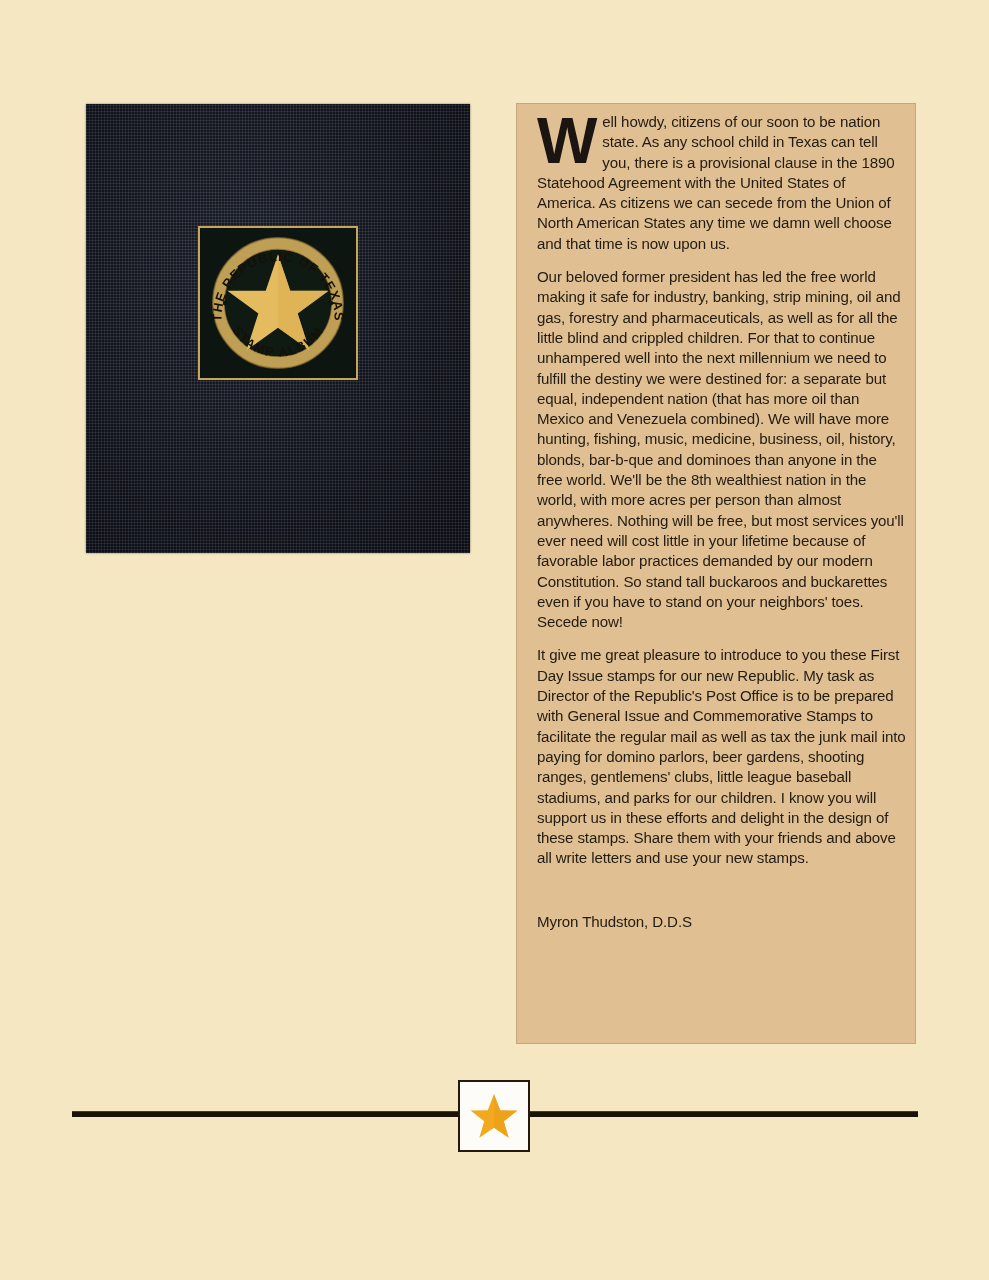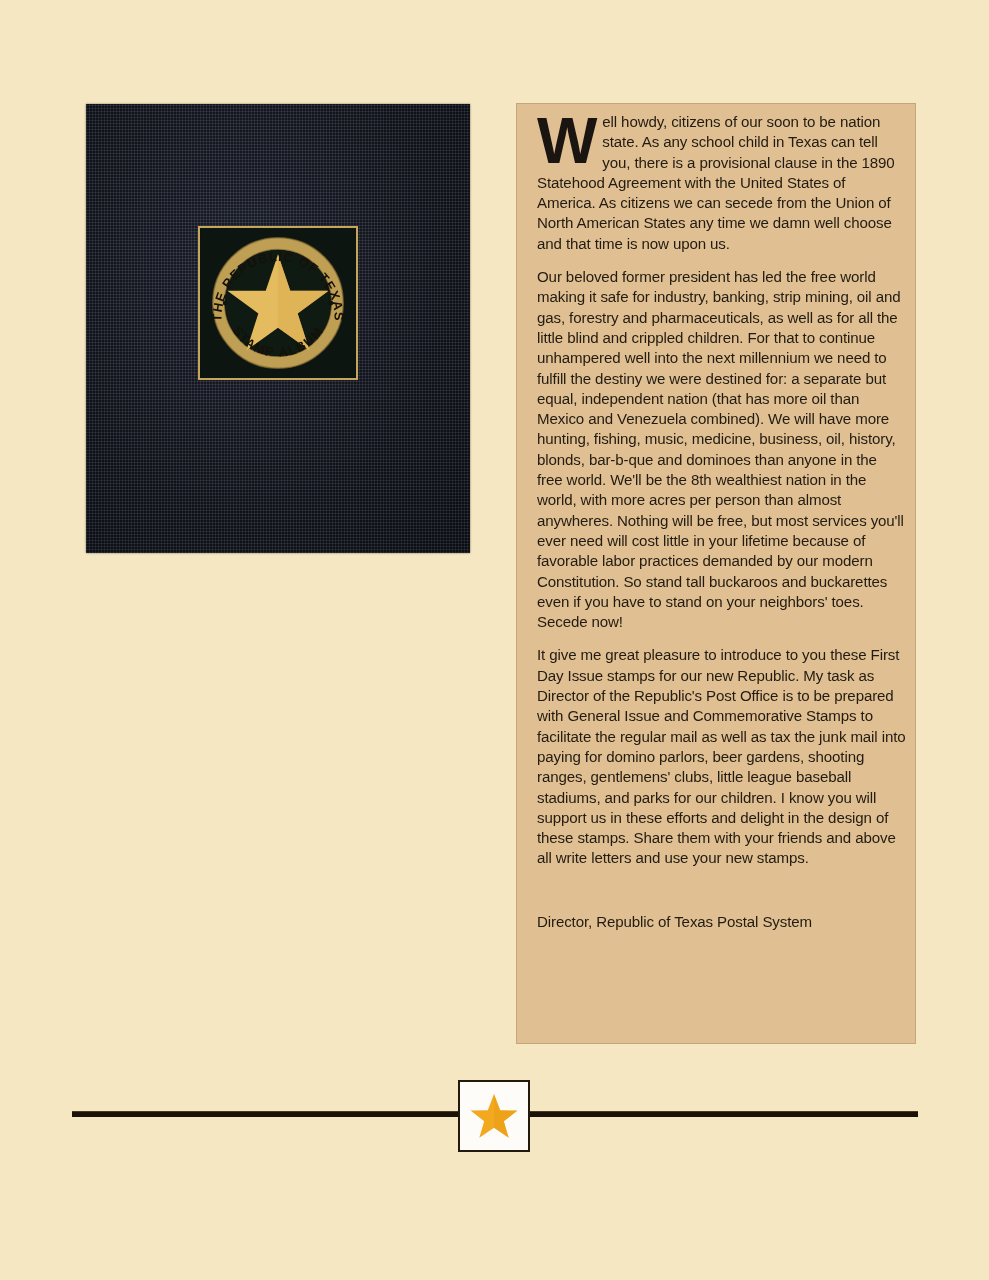--- a/index.html
+++ b/index.html
@@ -164,21 +164,21 @@
       </div>
     </div>
   </div>
 
   <div class="letter-panel">
     <div class="letter-body">
       <p class="dropcap-para">Well howdy, citizens of our soon to be nation state.  As any school child in Texas can tell you, there is a provisional clause in the 1890 Statehood Agreement with the United States of America.  As citizens we can secede from the Union of North American States any time we damn well choose and that time is now upon us.</p>
       <p>Our beloved former president has led the free world making it safe for industry, banking, strip mining, oil and gas, forestry and pharmaceuticals, as well as for all the little blind and crippled children. For that to continue unhampered well into the next millennium we need to fulfill the destiny we were destined for: a separate but equal, independent nation (that has more oil than Mexico and Venezuela combined). We will have more hunting, fishing, music, medicine, business, oil, history, blonds, bar-b-que and dominoes than anyone in the free world. We'll be the 8th wealthiest nation in the world, with more acres per person than almost anywheres. Nothing will be free, but most services you'll ever need will cost little in your lifetime because of favorable labor practices demanded by our modern Constitution. So stand tall buckaroos and buckarettes even if you have to stand on your neighbors' toes. Secede now!</p>
       <p>It give me great pleasure to introduce to you these First Day Issue stamps for our new Republic.  My task as Director of the Republic's Post Office is to be prepared with General Issue and Commemorative Stamps to facilitate the regular mail as well as tax the junk mail into paying for domino parlors, beer gardens, shooting ranges, gentlemens' clubs, little league baseball stadiums, and parks for our children.  I know you will support us in these efforts and delight in the design of these stamps.  Share them with your friends and above all write letters and use your new stamps.</p>
       <div class="sig-gap"></div>
-      <p class="sig-line">Director, Republic of Texas Postal System</p>
+      <p class="sig-line">Myron Thudston, D.D.S</p>
     </div>
   </div>
 
   <div class="bottom-rule"></div>
 
   <div class="star-box">
     <svg width="48" height="46" viewBox="0 0 48 46" xmlns="http://www.w3.org/2000/svg" aria-hidden="true">
       <polygon points="24,1 30.2,17.2 47.5,17.6 33.8,28.2 38.7,44.8 24,34.8 9.3,44.8 14.2,28.2 0.5,17.6 17.8,17.2" fill="#f2a81f"></polygon>
       <polygon points="24,1 30.2,17.2 47.5,17.6 33.8,28.2 38.7,44.8 24,34.8" fill="#e79b12" opacity="0.45"></polygon>
     </svg>

